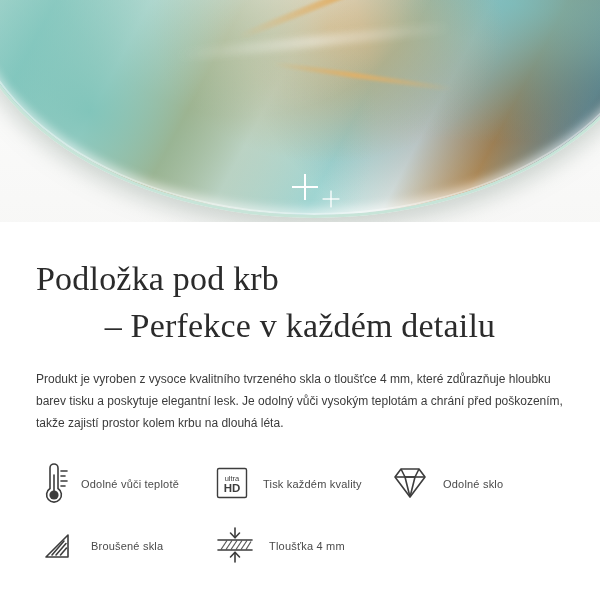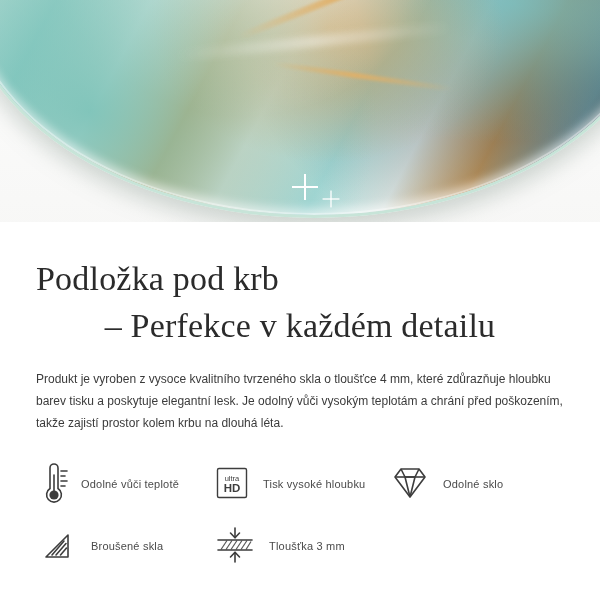--- a/index.html
+++ b/index.html
@@ -212,21 +212,21 @@
       </div>
 
       <div class="feature">
         <div class="feature-icon">
           <svg width="40" height="40" viewBox="0 0 40 40">
             <rect x="5.5" y="5.5" width="29" height="29" rx="1.5" fill="none" stroke="#3d3d3d" stroke-width="1.4"></rect>
             <text x="20" y="17.5" font-family="Liberation Sans, sans-serif" font-size="7.5" fill="#3d3d3d" text-anchor="middle">ultra</text>
             <text x="20" y="29" font-family="Liberation Sans, sans-serif" font-size="11.5" font-weight="bold" fill="#3d3d3d" text-anchor="middle">HD</text>
           </svg>
         </div>
-        <div class="feature-label">Tisk vysoké hloubku</div>
+        <div class="feature-label">Tisk každém kvality</div>
       </div>
 
 
       <div class="feature">
         <div class="feature-icon">
           <svg width="44" height="38" viewBox="0 0 44 38">
             <g fill="none" stroke="#3d3d3d" stroke-width="1.6" stroke-linejoin="round">
               <path d="M7 13 L13 5 H31 L37 13 L22 33 Z"></path>
               <path d="M7 13 H37"></path>
               <path d="M13 5 L17 13 L22 33"></path>
@@ -266,18 +266,18 @@
             <g stroke="#3d3d3d" stroke-width="1.2" opacity="0.85">
               <line x1="9" y1="25.5" x2="15" y2="16.5"></line>
               <line x1="14" y1="25.5" x2="20" y2="16.5"></line>
               <line x1="19" y1="25.5" x2="25" y2="16.5"></line>
               <line x1="24" y1="25.5" x2="30" y2="16.5"></line>
               <line x1="29" y1="25.5" x2="35" y2="16.5"></line>
               <line x1="34" y1="25.5" x2="39" y2="17.5"></line>
             </g>
           </svg>
         </div>
-        <div class="feature-label">Tloušťka 3 mm</div>
+        <div class="feature-label">Tloušťka 4 mm</div>
       </div>
 
     </div>
   </div>
 </div>
 
 </body></html>

